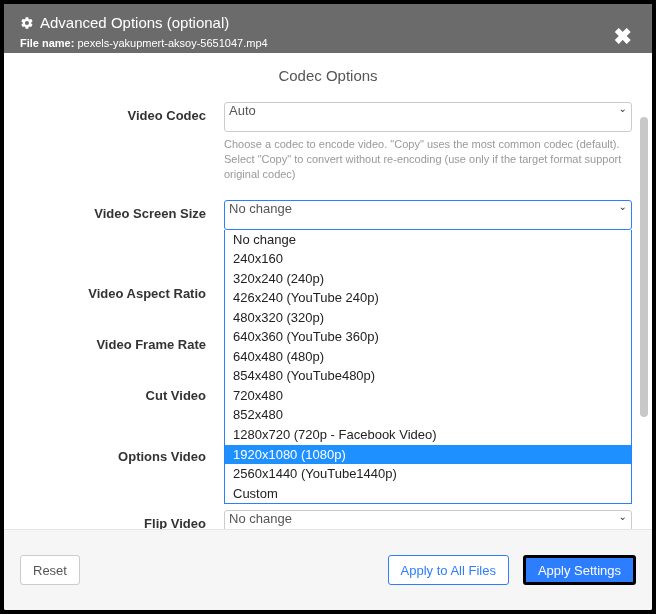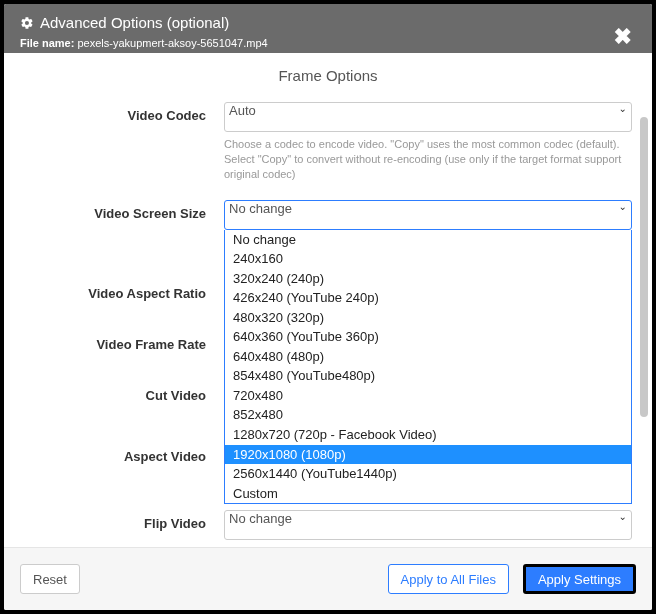--- a/index.html
+++ b/index.html
@@ -16,21 +16,21 @@
 .row { display: flex; align-items: flex-start; margin-bottom: 18px; }
 .row-label { width: 200px; text-align: right; padding-right: 18px; padding-top: 6px; font-size: 13px; color: #333; font-weight: 600; }
 .row-control { flex: 1; }
 .select { width: 100%; height: 30px; border: 1px solid #ccc; border-radius: 3px; padding: 0 4px; font-size: 13px; color: #555; background: #fff; display: flex; align-items: flex-start; justify-content: space-between; cursor: pointer; }
 .select.open { border-color: #2d7dff; }
 .chev { font-size: 10px; color: #333; }
 .help { font-size: 11px; color: #999; margin-top: 5px; line-height: 1.35; }
 .dropdown { position: absolute; background: #fff; border: 1px solid #2d7dff; border-top: none; z-index: 10; font-size: 13px; }
 .dropdown-item { padding: 1px 8px; cursor: pointer; color: #222; line-height: 1.35; }
 .dropdown-item.selected { background: #1e90ff; color: #fff; }
-.footer { background: #f6f6f6; border-top: 1px solid #e5e5e5; padding: 16px 16px; display: flex; justify-content: space-between; align-items: center; }
+.footer { background: #f6f6f6; border-top: 1px solid #e5e5e5; padding: 25px 16px; display: flex; justify-content: space-between; align-items: center; }
 .btn { height: 30px; padding: 0 12px; border-radius: 3px; font-size: 13px; cursor: pointer; }
 .btn-default { background: #fff; border: 1px solid #ccc; color: #555; }
 .btn-outline-primary { background: #fff; border: 1px solid #2d7dff; color: #2d7dff; }
 .btn-primary { background: #2d7dff; border: 3px solid #000000; color: #fff; }
 .footer-right { display: flex; gap: 14px; }
 .scrollbar-track { position: absolute; right: 4px; top: 64px; width: 8px; height: 300px; background: transparent; }
 .scrollbar-thumb { position: absolute; right: 0; top: 0; width: 8px; height: 300px; background: #c8c8c8; border-radius: 4px; }
 </style>
 </head>
 <body>
@@ -46,21 +46,21 @@
       <span>Advanced Options (optional)</span>
     </div>
     <div class="header-filename">
       <b>File name:</b>
       <span>pexels-yakupmert-aksoy-5651047.mp4</span>
     </div>
     <div class="close-x">✖</div>
   </div>
 
   <div class="body">
-    <div class="section-title">Frame Options</div>
+    <div class="section-title">Codec Options</div>
 
     <div class="row">
       <div class="row-label">Video Codec</div>
       <div class="row-control">
         <div class="select">
           <span>Auto</span>
           <span class="chev">⌄</span>
         </div>
         <div class="help">Choose a codec to encode video. "Copy" uses the most common codec (default). Select "Copy" to convert without re-encoding (use only if the target format support original codec)</div>
       </div>
@@ -101,21 +101,21 @@
       <div class="row-label">Video Frame Rate</div>
       <div class="row-control"></div>
     </div>
 
     <div class="row" style="margin-top:30px;">
       <div class="row-label">Cut Video</div>
       <div class="row-control"></div>
     </div>
 
     <div class="row" style="margin-top:40px;">
-      <div class="row-label">Aspect Video</div>
+      <div class="row-label">Options Video</div>
       <div class="row-control">
         <div class="select">
           <span>None</span>
           <span class="chev">⌄</span>
         </div>
         <div class="help">Video will be rotated clockwise.</div>
       </div>
     </div>
 
     <div class="row">

